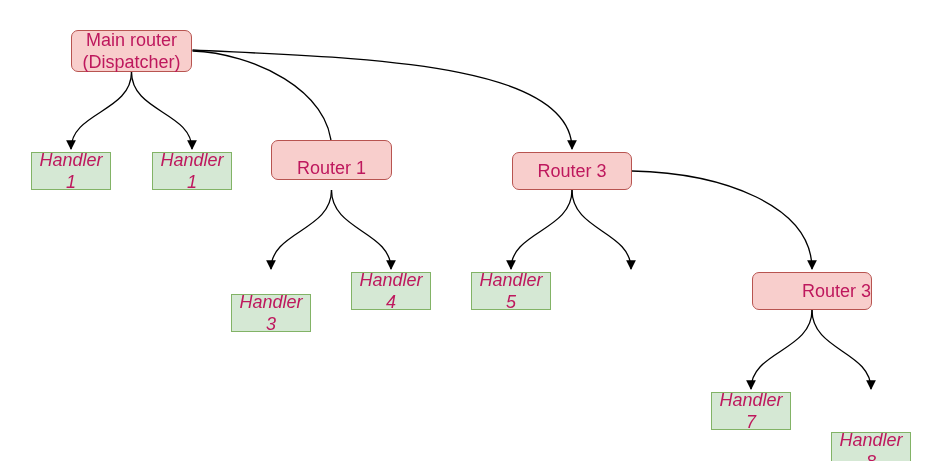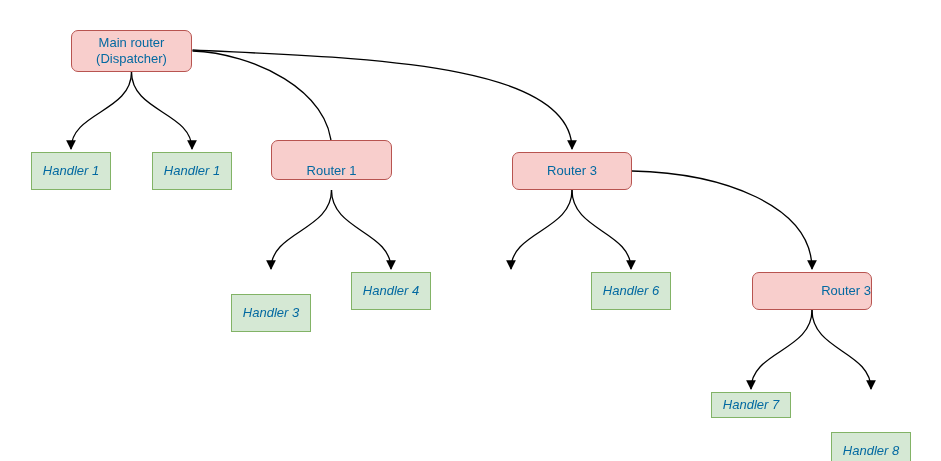--- a/index.html
+++ b/index.html
@@ -3,21 +3,21 @@
 <meta charset="utf-8">
 <style>
   html,body{margin:0;padding:0;background:var(--background,#fff);}
   .canvas{
     position:relative;width:941px;height:461px;background:var(--background,#ffffff);
     font-family:"Liberation Sans",sans-serif;overflow:hidden;
   }
   .edges{position:absolute;left:0;top:0;width:941px;height:461px;}
   .node{
     position:absolute;box-sizing:border-box;display:flex;align-items:center;justify-content:center;
-    font-size:13px;color:#0369a1;text-align:center;line-height:1.25;
+    font-size:18px;color:#be185d;text-align:center;line-height:1.25;
   }
   .node .lbl{white-space:pre-line;}
   .node.router{
     background:var(--router-fill,#f8cecc);
     border:1.3px solid var(--router-border,#b85450);
     border-radius:7px;
   }
   .node.handler{
     background:var(--handler-fill,#d5e8d4);
     border:1.3px solid var(--handler-border,#82b366);
@@ -71,30 +71,30 @@
   </div>
 
   <div class="node handler" style="left:231px;top:272px;width:80px;height:38px;margin-top:22px;">
     <span class="lbl">Handler 3</span>
   </div>
 
   <div class="node handler" style="left:351px;top:272px;width:80px;height:38px;">
     <span class="lbl">Handler 4</span>
   </div>
 
+  <div class="node handler" style="left:471px;top:272px;width:80px;height:38px;">
+    <span class="lbl">Handler 5</span>
+  </div>
 
-  <div class="node handler" style="left:591px;top:272px;width:80px;height:38px;">
-    <span class="lbl">Handler 6</span>
-  </div>
 
   <div class="node router" style="left:752px;top:272px;width:120px;height:38px;justify-content:flex-end;">
     <span class="lbl">Router 3</span>
   </div>
 
-  <div class="node handler" style="left:711px;top:392px;width:80px;height:26px;text-align:right;">
+  <div class="node handler" style="left:711px;top:392px;width:80px;height:38px;">
     <span class="lbl">Handler 7</span>
   </div>
 
   <div class="node handler" style="left:831px;top:392px;width:80px;height:38px;margin-top:40px;">
     <span class="lbl">Handler 8</span>
   </div>
 
 </div>
 
 </body></html>

